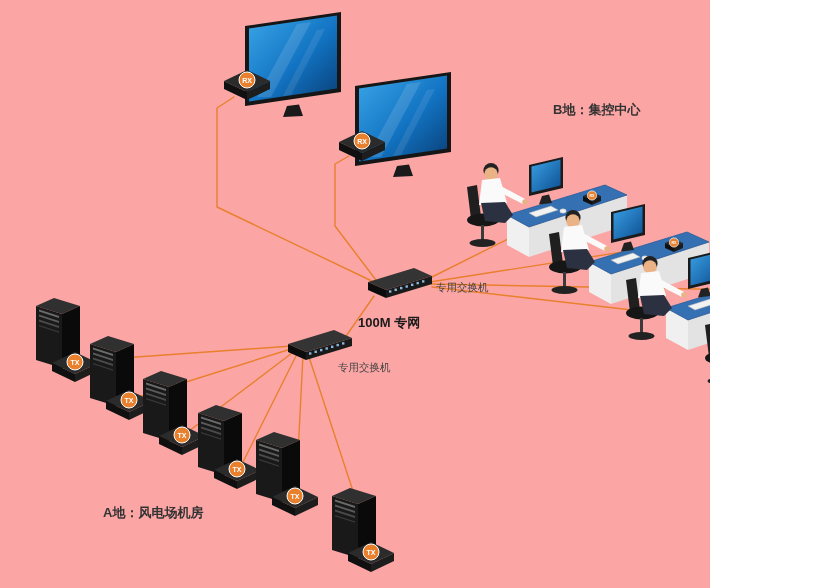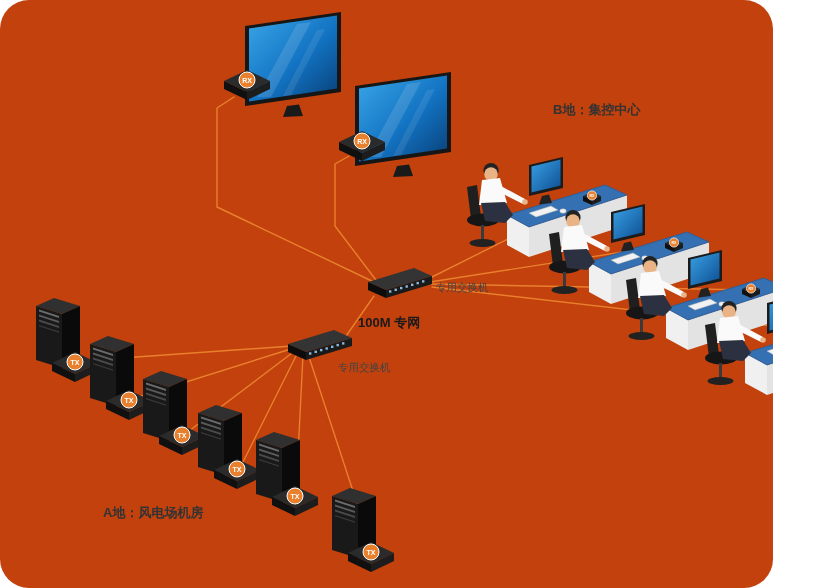--- a/index.html
+++ b/index.html
@@ -1,19 +1,18 @@
 <!DOCTYPE html>
 <html><head>
 <meta charset="utf-8">
 <style>
   html,body{margin:0;padding:0;background:#ffffff;}
   .stage{
-    position:relative;width:773px;height:588px;background:#c2410c;overflow:hidden;
+    position:relative;width:710px;height:588px;background:#fca5a5;overflow:hidden;
     font-family:"Liberation Sans",sans-serif;
-    border-radius:29px;
   }
   svg text{font-family:"Liberation Sans",sans-serif;}
   .site-label{font-size:13px;font-weight:bold;fill:#333333;}
   .net-label{font-size:13px;font-weight:bold;fill:#1a1a1a;}
   .switch-label{font-size:10.5px;fill:#444444;}
   .badge-text{font-size:7px;font-weight:bold;fill:#ffffff;text-anchor:middle;}
   .cable{stroke:#e8802d;stroke-width:1.4;fill:none;stroke-linejoin:round;stroke-linecap:round;}
 </style>
 </head>
 <body>

